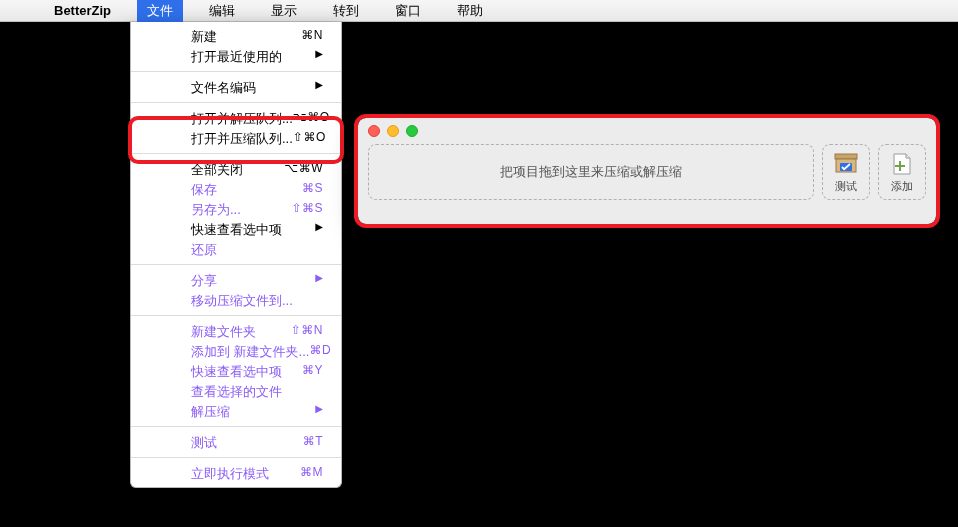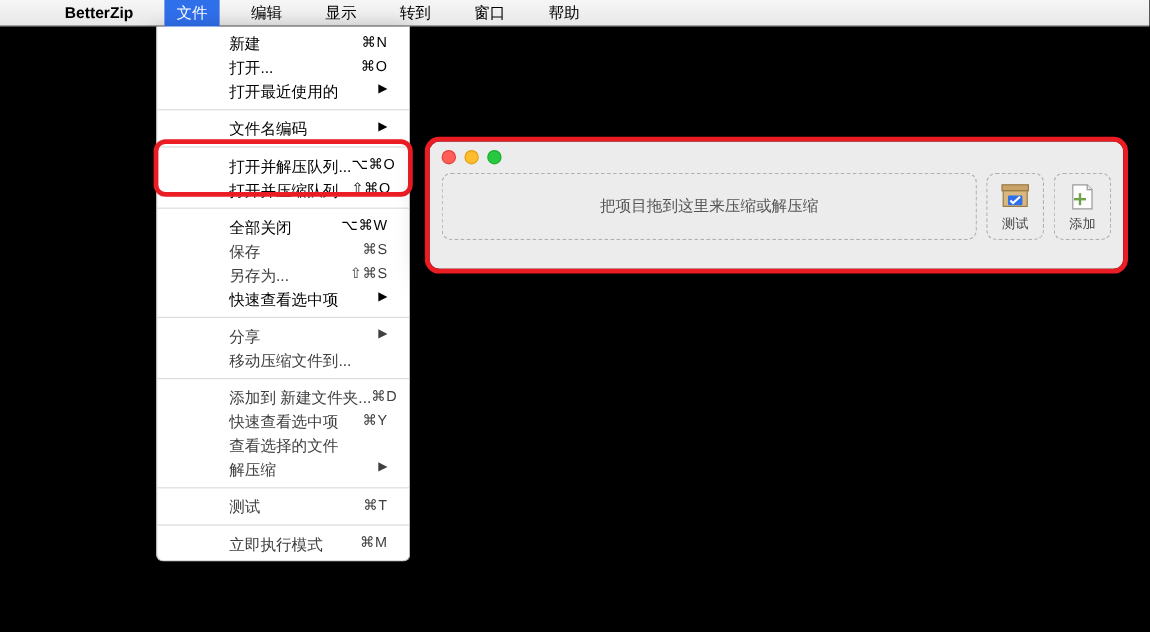--- a/index.html
+++ b/index.html
@@ -58,21 +58,21 @@
 }
 .dropdown .item {
   display: flex;
   align-items: flex-start;
   justify-content: space-between;
   padding: 2px 18px 2px 20px;
   height: 20px;
   color: #000;
   margin-left: 40px;
 }
-.dropdown .item.disabled { color: #404040; }
+.dropdown .item.disabled { color: #8b5cf6; }
 .dropdown .item .label { white-space: nowrap; }
 .dropdown .item .shortcut {
   font-size: 12px;
   color: inherit;
   letter-spacing: 0.5px;
 }
 .dropdown .item .submenu-arrow {
   font-size: 10px;
 }
 .dropdown .sep {
@@ -173,24 +173,20 @@
   <span class="menu">窗口</span>
   <span class="menu">帮助</span>
 </div>
 
 <div class="dropdown" id="dropdown">
     <div class="item">
       <span class="label">新建</span>
       <span class="shortcut">⌘N</span>
     </div>
     <div class="item">
-      <span class="label">打开...</span>
-      <span class="shortcut">⌘O</span>
-    </div>
-    <div class="item">
       <span class="label">打开最近使用的</span>
       <span class="submenu-arrow">▶</span>
     </div>
     <div class="sep"></div>
     <div class="item">
       <span class="label">文件名编码</span>
       <span class="submenu-arrow">▶</span>
     </div>
     <div class="sep"></div>
     <div class="item">
@@ -211,29 +207,36 @@
       <span class="shortcut">⌘S</span>
     </div>
     <div class="item disabled">
       <span class="label">另存为...</span>
       <span class="shortcut">⇧⌘S</span>
     </div>
     <div class="item">
       <span class="label">快速查看选中项</span>
       <span class="submenu-arrow">▶</span>
     </div>
+    <div class="item disabled">
+      <span class="label">还原</span>
+    </div>
     <div class="sep"></div>
     <div class="item disabled">
       <span class="label">分享</span>
       <span class="submenu-arrow">▶</span>
     </div>
     <div class="item disabled">
       <span class="label">移动压缩文件到...</span>
     </div>
     <div class="sep"></div>
+    <div class="item disabled">
+      <span class="label">新建文件夹</span>
+      <span class="shortcut">⇧⌘N</span>
+    </div>
     <div class="item disabled">
       <span class="label">添加到 新建文件夹...</span>
       <span class="shortcut">⌘D</span>
     </div>
     <div class="item disabled">
       <span class="label">快速查看选中项</span>
       <span class="shortcut">⌘Y</span>
     </div>
     <div class="item disabled">
       <span class="label">查看选择的文件</span>

